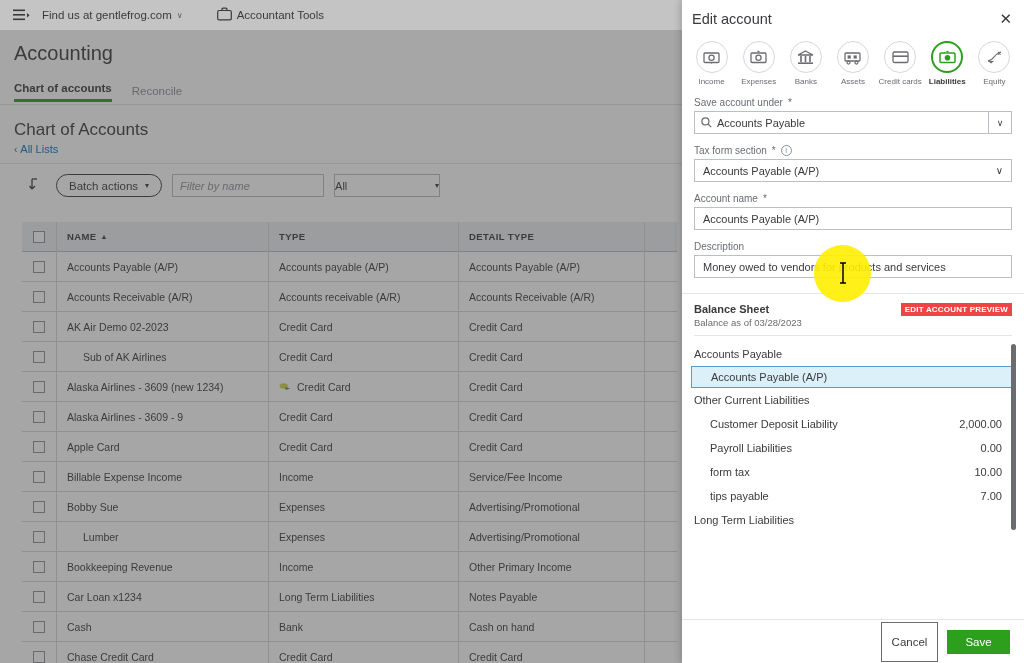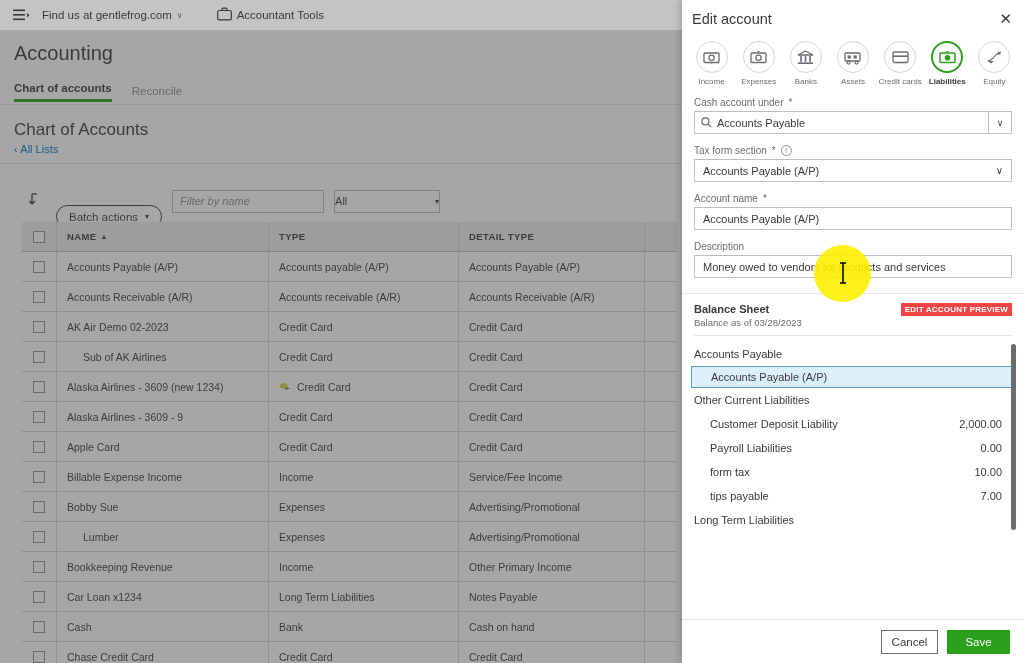--- a/index.html
+++ b/index.html
@@ -57,21 +57,21 @@
     background: #e3e5e8;
   }
 
   
   .toolbar { position: absolute; top: 174px; left: 28px;
     display: flex; align-items: center; gap: 10px; }
   .print-ico { width: 18px; height: 22px; color: #393a3d; }
   .batch-btn {
     height: 23px; padding: 0 12px; border: 1px solid #393a3d; border-radius: 12px;
     background: #fff; font-size: 11.5px; color: #393a3d;
-    display: flex; align-items: center; gap: 7px; font-weight: 400; margin-top: 31px;
+    display: flex; align-items: center; gap: 7px; font-weight: 400;
   }
   .batch-btn .caret { font-size: 8px; }
   .filter-input {
     width: 152px; height: 23px; border: 1px solid #babec5; background: #fff;
     font-size: 11px; color: #8d9096; padding: 0 7px; font-style: italic;
     display: flex; align-items: center;
   }
   .filter-select {
     width: 106px; height: 23px; border: 1px solid #babec5; background: #fff;
     font-size: 11px; color: #393a3d; padding: 0 0;
@@ -184,21 +184,21 @@
   .pv-row.sel { background: #dcf0f9; border: 1px solid #5b9cc5; height: 22px;
     margin: 0 12px 0 9px; padding-left: 19px; }
   .pv-name { flex: 1; }
   .pv-amt { color: #393a3d; }
   .pv-scroll { position: absolute; top: 8px; right: 8px; width: 5px;
     height: 186px; background: #6b6c72; border-radius: 3px; }
 
   .footer { height: 44px; border-top: 1px solid #e3e5e8;
     display: flex; align-items: center; justify-content: flex-end;
     gap: 9px; padding-right: 14px; }
-  .btn-cancel { width: 57px; height: 24px; border: 1px solid #6b6c72;
+  .btn-cancel { width: 57px; height: 40px; border: 1px solid #6b6c72;
     background: #fff; font-size: 11.5px; color: #393a3d;
     display: flex; align-items: center; justify-content: center; }
   .btn-save { width: 63px; height: 24px; background: #2ca01c; border: none;
     font-size: 11.5px; color: #fff;
     display: flex; align-items: center; justify-content: center; }
 
   
   .cursor-hl {
     position: absolute; left: 814px; top: 245px; width: 57px; height: 57px;
     border-radius: 50%; background: #ffee00; opacity: .9; pointer-events: none;
@@ -531,21 +531,21 @@
               <path d="M2 11 h6 l-3 2.5 z" fill="currentColor"></path>
               <path d="M12 2 l2.6 2.6 M14.6 2 L12 4.6" stroke="currentColor" stroke-width="1.1"></path>
             </svg>
           </div>
           <div class="cat-label">Equity</div>
         </div>
       </div>
 
     <div class="form">
       <div class="flabel">
-        <span>Cash account under</span>
+        <span>Save account under</span>
         <span class="req">*</span>
       </div>
       <div class="fcombo">
         <span class="search-ico">
           <svg width="11" height="11" viewBox="0 0 11 11">
             <circle cx="4.4" cy="4.4" r="3.5" fill="none" stroke="#6b6c72" stroke-width="1.2"></circle>
             <line x1="7" y1="7" x2="10.2" y2="10.2" stroke="#6b6c72" stroke-width="1.2"></line>
           </svg>
         </span>
         <span class="val">Accounts Payable</span>

